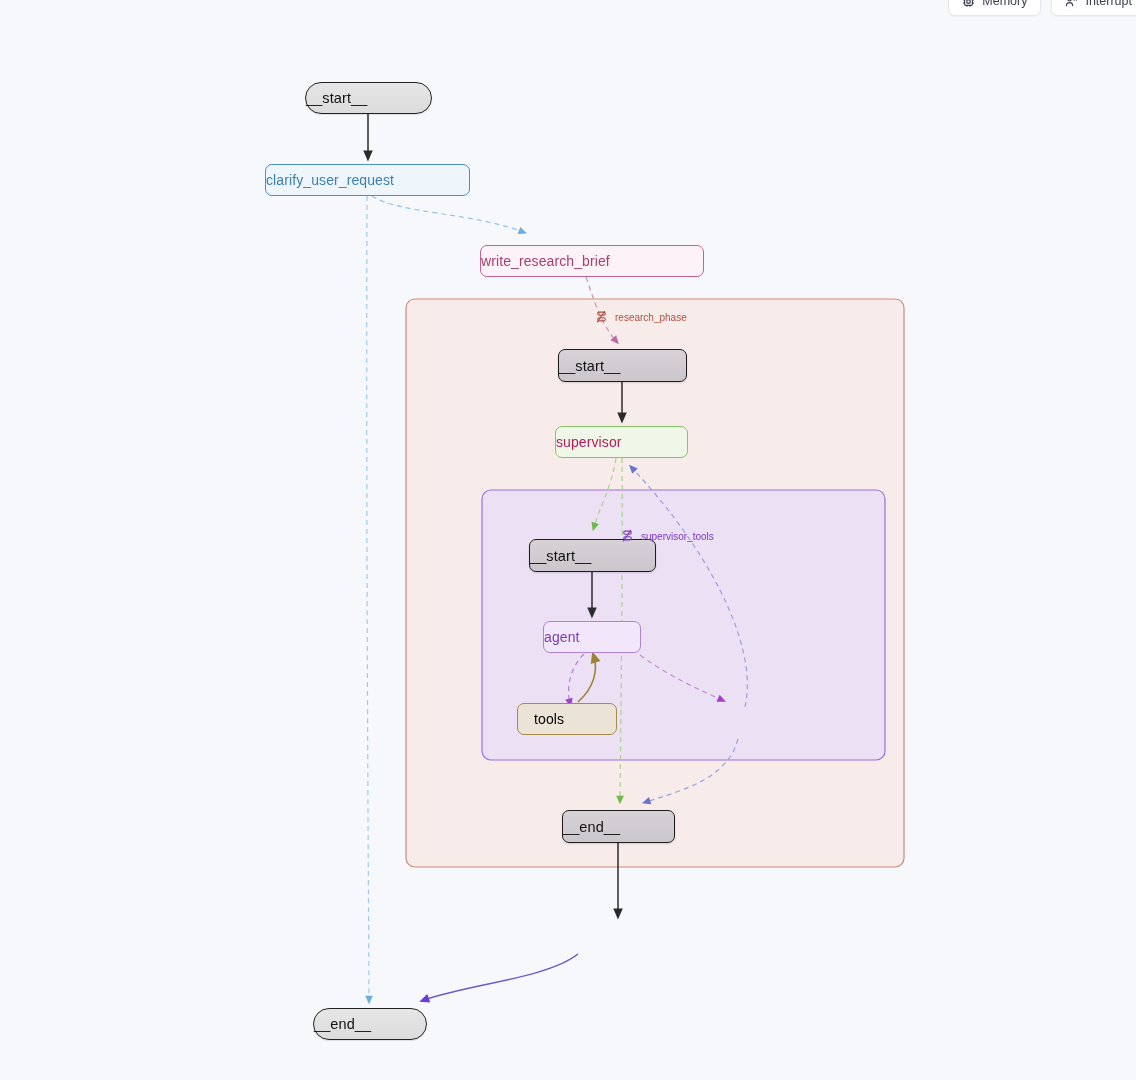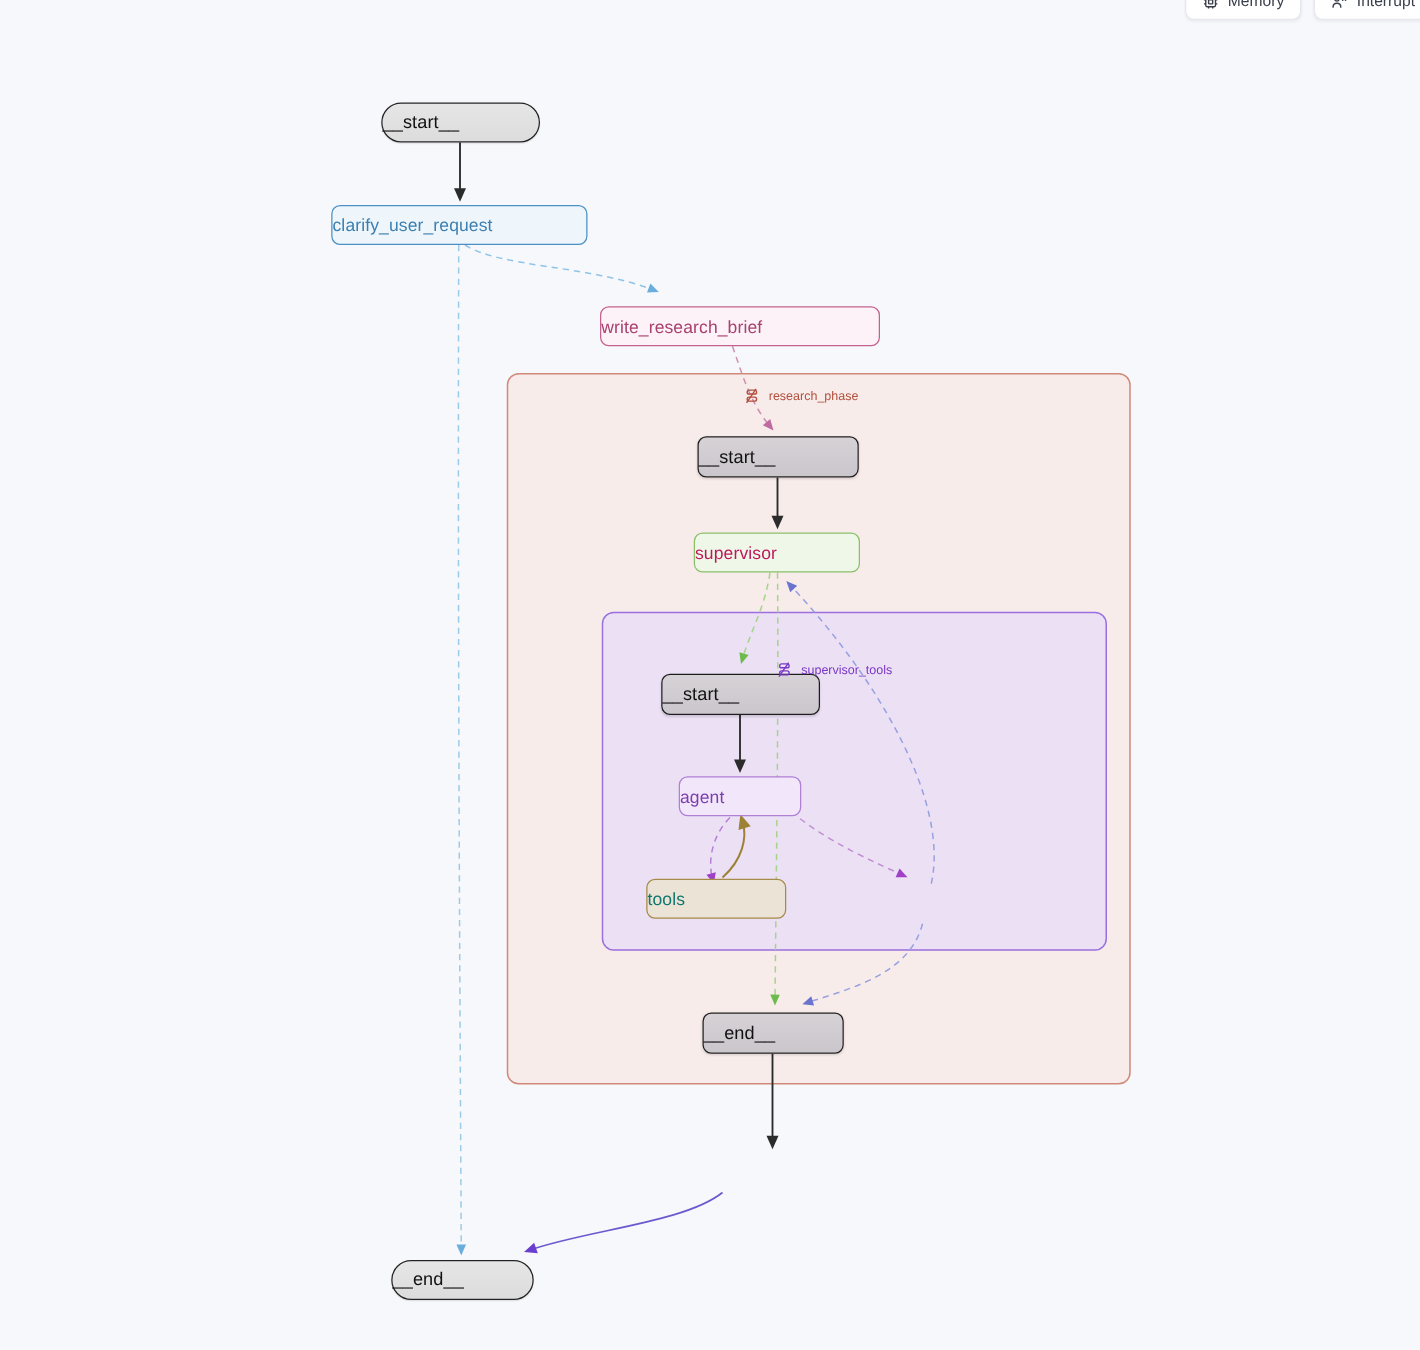--- a/index.html
+++ b/index.html
@@ -240,21 +240,21 @@
   </div>
 
   <div class="node term" style="left:529px; top:539px; width:127px;">
     <span>__start__</span>
   </div>
 
   <div class="node task" style="left:543px; top:621px; width:98px; border-color:#b07fd6; background:#f2e6fa; color:#7a3fae;">
     <span>agent</span>
   </div>
 
-  <div class="node task" style="left:517px; top:703px; width:112px; border-color:#a68a4a; background:#ebe3d6; color:#0f766e;">
+  <div class="node task" style="left:517px; top:703px; width:100px; border-color:#a68a4a; background:#ebe3d6; color:#000000;padding-left:16px;">
     <span>tools</span>
   </div>
 
 
   <div class="node term" style="left:562px; top:810px; width:113px;">
     <span>__end__</span>
   </div>
 
 
   <div class="node pill" style="left:313px; top:1008px; width:114px;">

